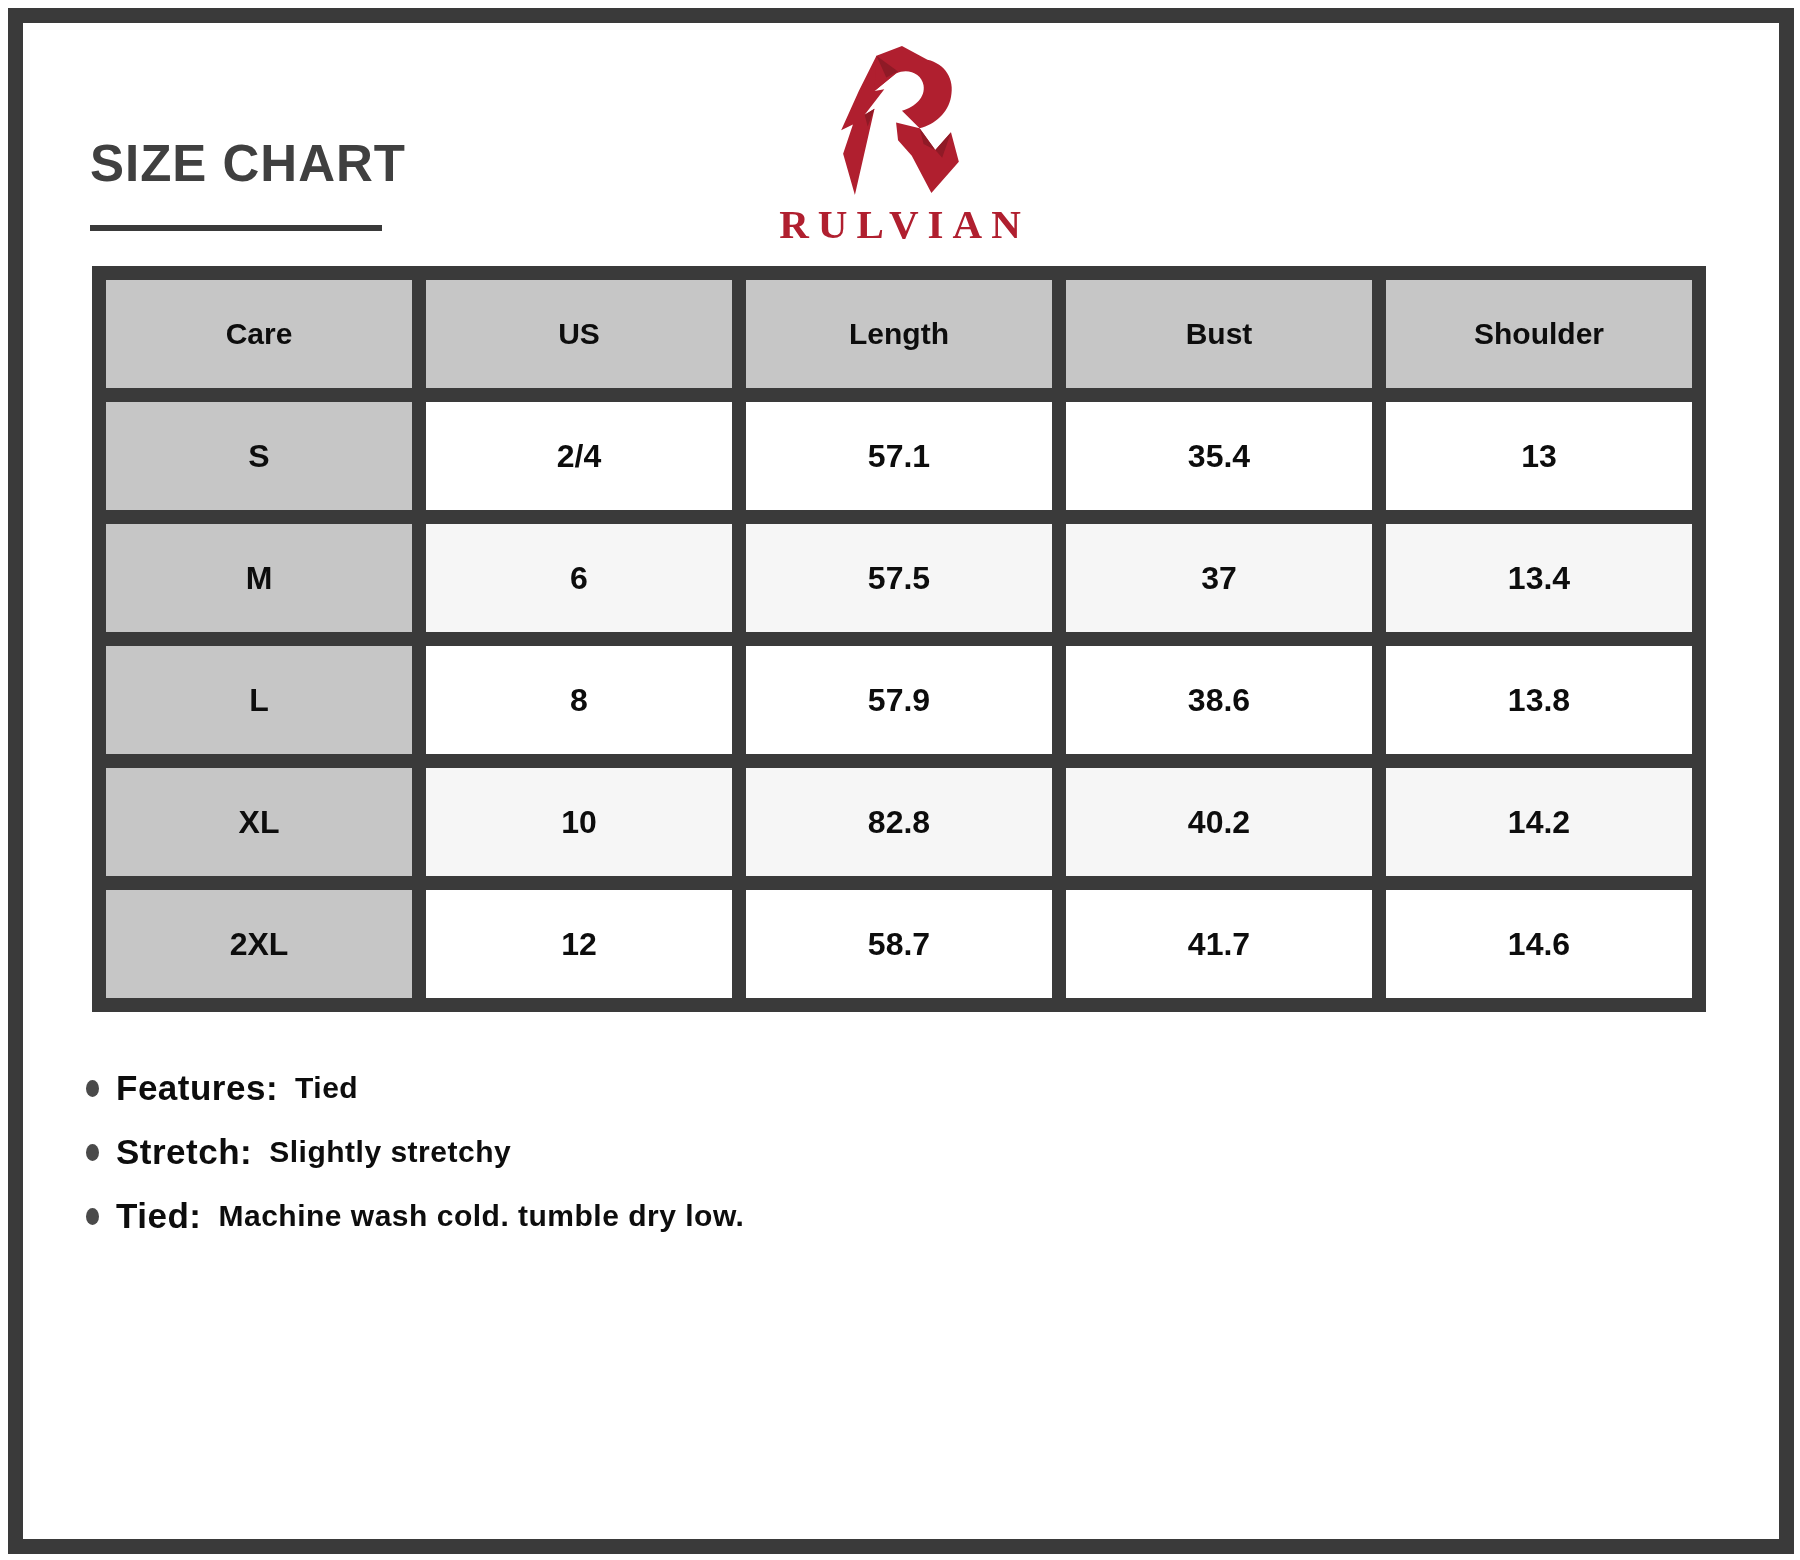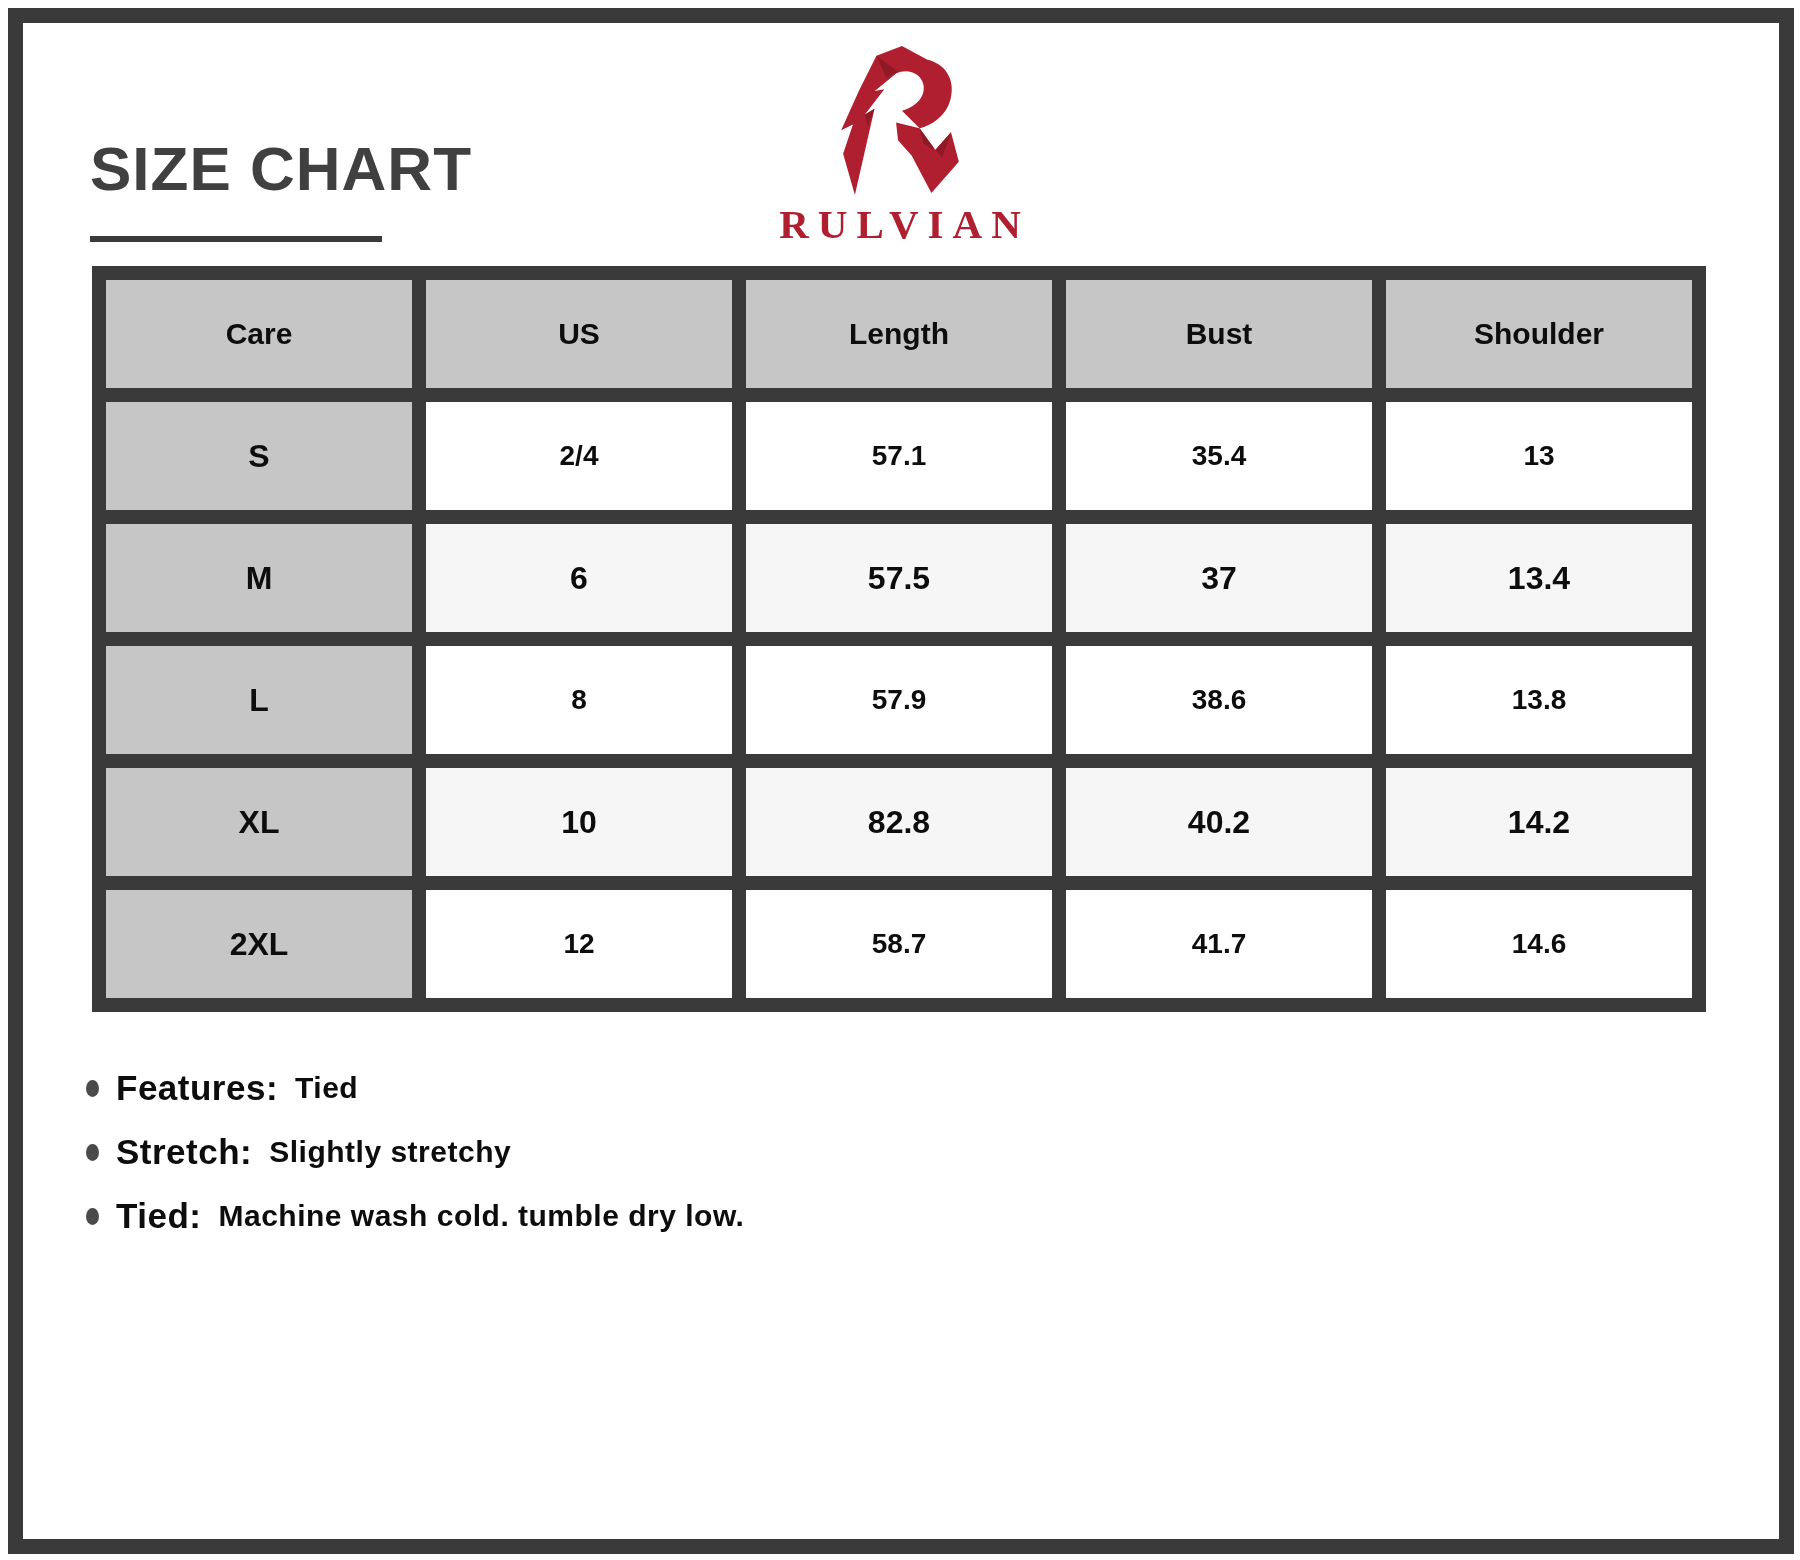--- a/index.html
+++ b/index.html
@@ -13,39 +13,39 @@
     --text-black:#0d0d0d;
     --bullet-gray:#4a4a4a;
   }
   *{margin:0;padding:0;box-sizing:border-box;}
   html,body{width:1800px;height:1560px;background:#fff;overflow:hidden;
     font-family:"Liberation Sans", sans-serif;}
   .frame{position:absolute;left:8px;top:8px;right:6px;bottom:6px;
     border:15px solid var(--dark);pointer-events:none;}
   
   .title-block{position:absolute;left:90px;top:138px;}
-  .page-title{font-size:62px;font-weight:bold;color:var(--title-gray);
+  .page-title{font-size:51px;font-weight:bold;color:var(--title-gray);
     letter-spacing:1px;line-height:1;}
   .title-underline{width:292px;height:6px;background:var(--dark);margin-top:36px;}
   
   .brand{position:absolute;left:50%;top:46px;transform:translateX(-50%);
     width:420px;text-align:center;}
   .brand svg{display:block;margin:0 auto;width:122px;height:152px;}
   .brand-name{margin-top:6px;font-family:"Liberation Serif", serif;
     font-weight:bold;font-size:41px;letter-spacing:9px;color:var(--red);
     line-height:1;text-indent:9px;}
   
   table.size-chart{position:absolute;left:92px;top:266px;
     border-collapse:separate;border-spacing:14px;background:var(--dark);}
   table.size-chart th,table.size-chart td{
     width:306px;height:108px;text-align:center;vertical-align:middle;
     font-weight:bold;color:var(--text-black);}
   table.size-chart thead th{background:var(--head-gray);font-size:30px;}
   table.size-chart tbody th{background:var(--head-gray);font-size:32px;}
-  table.size-chart tbody tr.row-a td{background:var(--row-white);font-size:28px;}
+  table.size-chart tbody tr.row-a td{background:var(--row-white);font-size:32px;}
   table.size-chart tbody tr.row-b td{background:var(--row-light);font-size:32px;}
   
   .details{position:absolute;left:86px;top:1056px;list-style:none;}
   .details li{display:flex;align-items:center;height:64px;}
   .details .dot{width:13px;height:17px;border-radius:50%;
     background:var(--bullet-gray);margin-right:17px;flex:none;}
   .details .lbl{font-size:35px;font-weight:bold;color:var(--text-black);
     letter-spacing:0.5px;}
   .details .val{font-size:30px;font-weight:bold;color:var(--text-black);
     margin-left:17px;letter-spacing:0.5px;}

